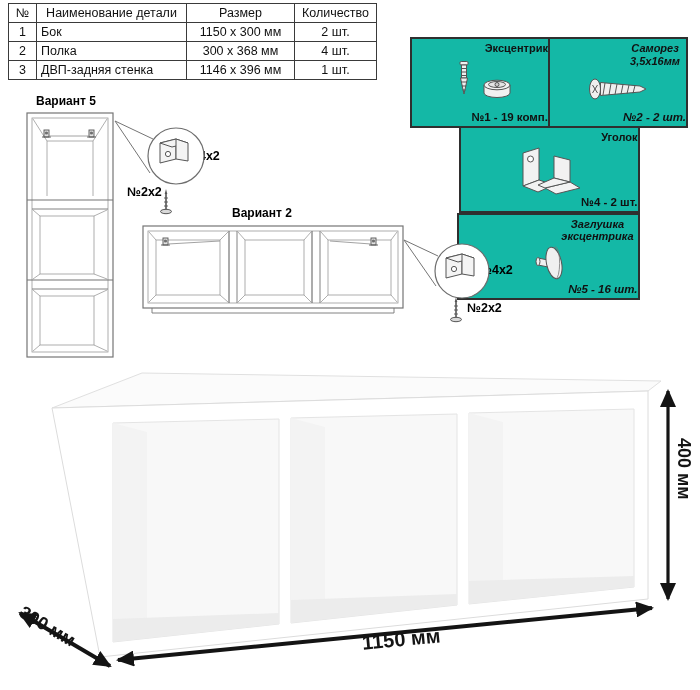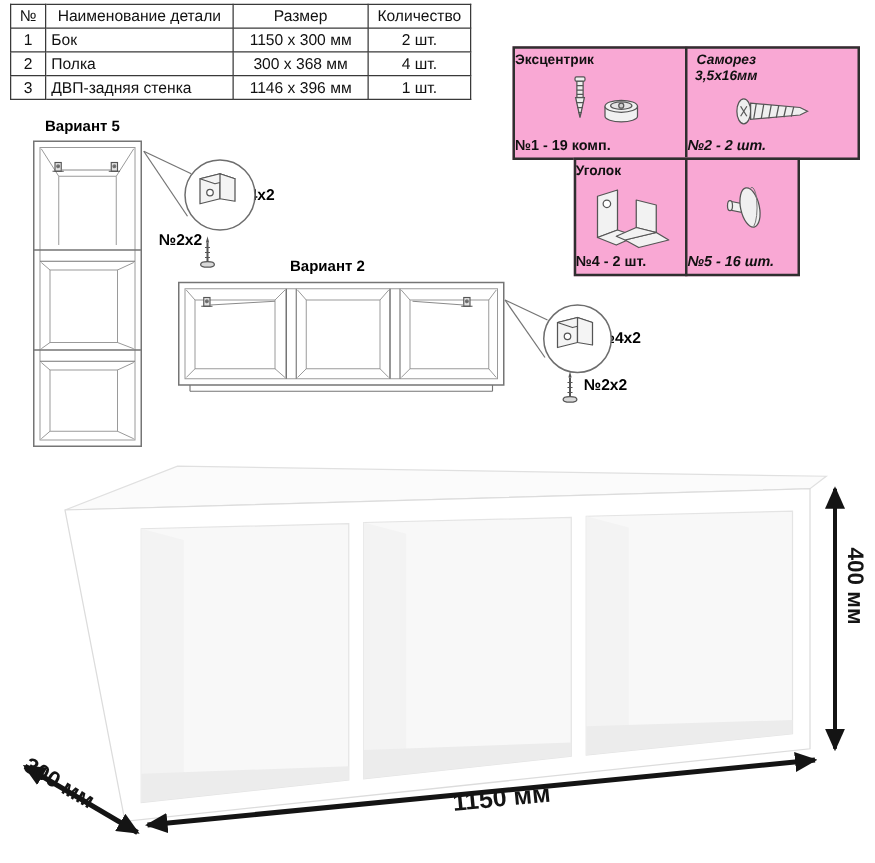--- a/index.html
+++ b/index.html
@@ -9,23 +9,23 @@
 
   
   table.parts{position:absolute;left:8px;top:3px;border-collapse:collapse;background:#fff;}
   table.parts td,table.parts th{border:1px solid #3a3a3a;font-size:12.5px;font-weight:normal;
       height:18px;padding:0 4px;text-align:center;white-space:nowrap;color:#111;}
   table.parts .name-cell{text-align:left;}
 
   
   .hw-panel{position:absolute;left:410px;top:37px;width:278px;}
   .hw-row{display:flex;}
-  .hw-row2{width:181px;margin:-2px auto 0 auto;}
-  .hw-cell{box-sizing:border-box;border:2px solid #2f2f2f;background:#f9a8d4;
-           display:flex;flex-direction:column;align-items:flex-start;flex:1;}
+  .hw-row2{width:181px;margin:-2px auto 0 auto;flex-direction:column;}
+  .hw-cell{box-sizing:border-box;border:2px solid #2f2f2f;background:#14b8a6;
+           display:flex;flex-direction:column;align-items:flex-end;flex:1;}
   .hw-cell + .hw-cell{margin-left:-2px;font-style:italic;}
   .hw-row1 .hw-cell{height:91px;}
   .hw-row2 .hw-cell{height:95px;}
   .hw-title{font-size:11px;font-weight:bold;text-align:center;line-height:1.15;padding-top:3px;}
   .hw-icon{flex:1;display:flex;align-items:center;justify-content:center;width:100%;}
   .hw-count{font-size:11.5px;font-weight:bold;padding-bottom:3px;white-space:nowrap;}
 
   
   .vtitle{font-size:12px;font-weight:bold;color:#000;}
   .callout-label{font-size:12.5px;font-weight:bold;color:#000;white-space:nowrap;}
@@ -135,20 +135,21 @@
               <polygon points="14,42 30,36 45,41 29,48"></polygon>
               <polygon points="45,12 61,16 61,38 45,34"></polygon>
               <polygon points="36,44 61,38 71,44 47,50"></polygon>
               <polygon points="45,34 61,38 36,44 29,41"></polygon>
             </g>
           </svg>
         </div>
         <div class="hw-count">№4 - 2 шт.</div>
       </div>
       <div class="hw-cell">
+        <div class="hw-title" style="max-width:80px">Заглушка эксцентрика</div>
         <div class="hw-icon">
           <svg width="80" height="40" viewBox="0 0 80 40">
             <g stroke="#555" stroke-width="1" fill="#f0f0f0">
               <polygon points="30,15 40,17 40,24 30,22"></polygon>
               <ellipse cx="30" cy="18.5" rx="2" ry="4"></ellipse>
               <ellipse cx="46" cy="20" rx="7.5" ry="16" transform="rotate(-12 46 20)"></ellipse>
               <path d="M46,5 A4,15.5 0 0 1 49,35" fill="none" stroke="#777" stroke-width="0.8"></path>
             </g>
           </svg>
         </div>

